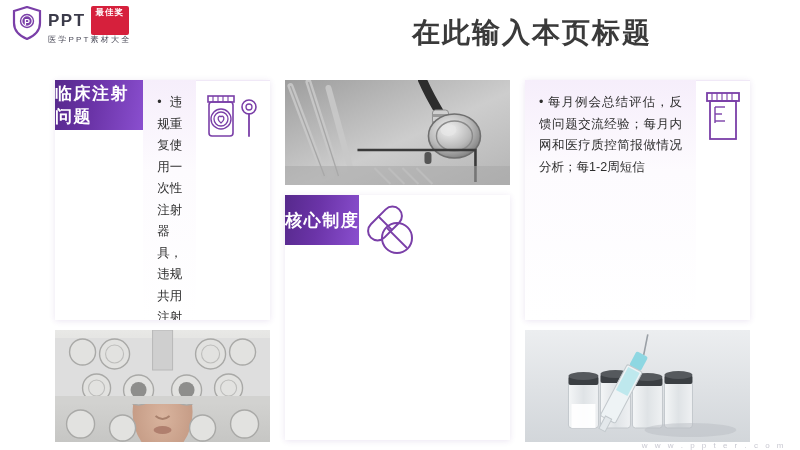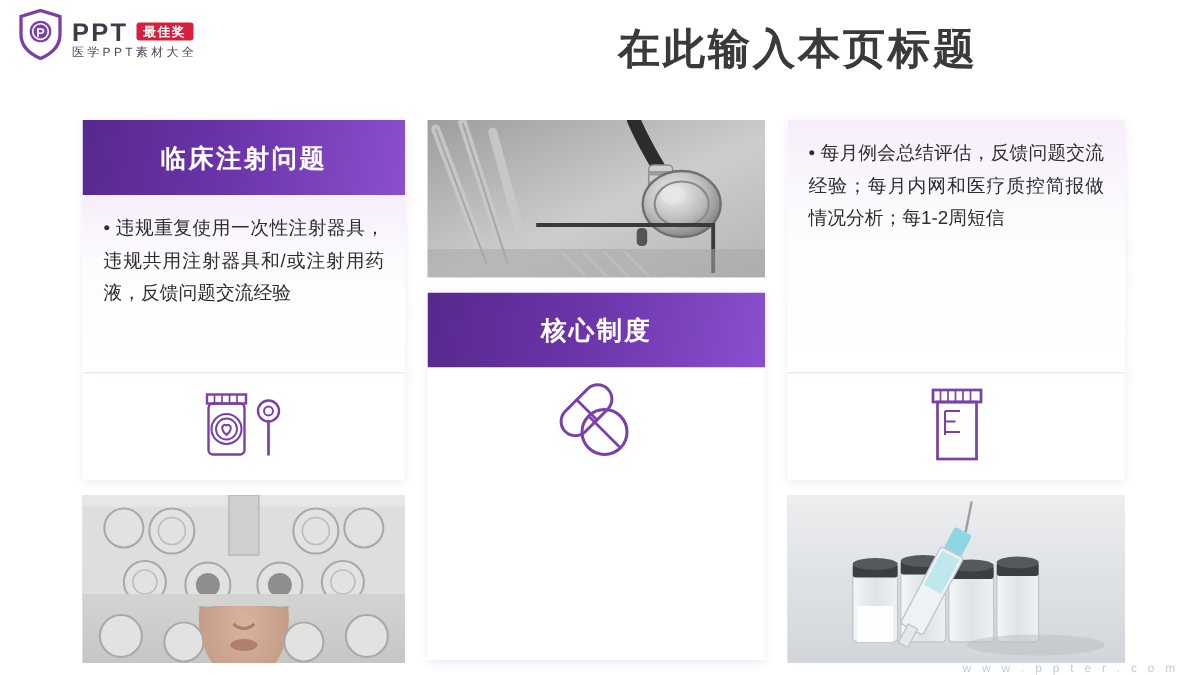--- a/index.html
+++ b/index.html
@@ -20,21 +20,21 @@
   #logo-shield { width: 30px; height: 34px; flex: none; }
   #logo-textcol { display: flex; flex-direction: column; gap: 1px; }
   #logo-row1 { display: flex; align-items: center; gap: 5px; text-align: center; }
   #logo-ppt {
     font-size: 17px; font-weight: bold; color: #3b3b4a;
     letter-spacing: 1.5px; line-height: 1;
   }
   #logo-badge {
     background: #d6203c; color: #ffffff;
     font-size: 8.5px; font-weight: bold;
-    padding: 2px 5px 2px 5px; border-radius: 2px;
+    padding: 2px 5px 18px 5px; border-radius: 2px;
     letter-spacing: 1px; line-height: 1;
   }
   #logo-sub {
     font-size: 8px; color: #4a4a58; letter-spacing: 2.2px;
     line-height: 1;
   }
 
   
   #page-title {
     position: absolute; top: 14px; left: 0; width: 652px;
@@ -50,21 +50,21 @@
     display: flex; gap: 15px;
   }
   .col { width: 220px; display: flex; flex-direction: column; gap: 10px; position: relative; }
   .col.mid { width: 230px; }
   .col.right { width: 230px; }
 
   
   .card {
     background: #ffffff;
     box-shadow: 0 1px 6px rgba(90,45,145,0.12);
-    display: flex; flex-direction: column;
+    display: flex; flex-direction: row;
     overflow: hidden;
   }
   .card-head {
     height: 50px;
     background: linear-gradient(100deg, #56298c 0%, #6b34a8 45%, #8a4fcf 100%);
     display: flex; align-items: center; justify-content: center;
     color: #ffffff; font-size: 17px; font-weight: bold;
     letter-spacing: 1.5px;
   }
   .card-body {

